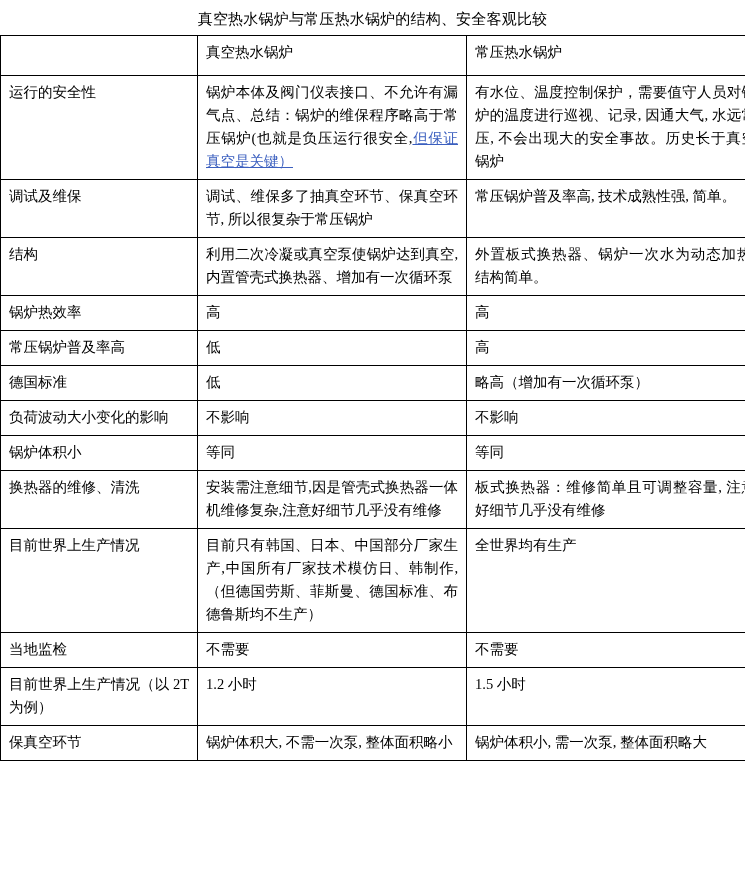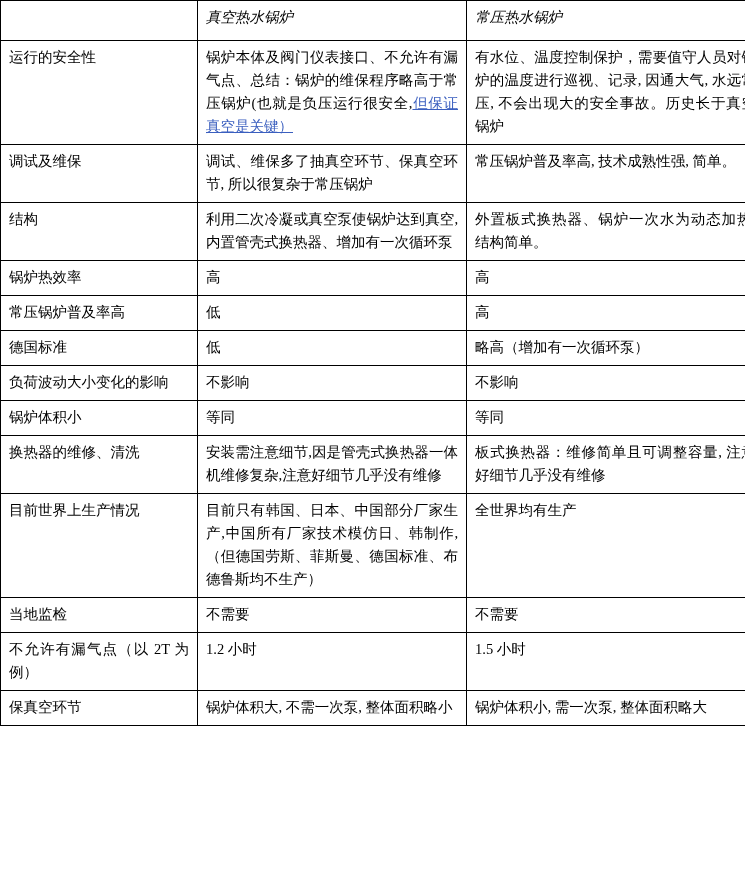--- a/index.html
+++ b/index.html
@@ -47,36 +47,36 @@
     width: 180px;
   }
   td.col-a {
     width: 252px;
   }
   td.col-b {
     width: 281px;
   }
   .header-row td {
     height: 28px;
-    font-style: italic;
   }
   .spread {
     text-align: justify;
     text-justify: inter-ideograph;
   }
   .link-text {
     color: #3b5fbf;
     text-decoration: underline;
   }
 </style>
 </head>
 <body>
 
 <div class="page">
 
+  <div class="doc-title">真空热水锅炉与常压热水锅炉的结构、安全客观比较</div>
 
   <table class="compare">
     <tbody>
       <tr class="header-row">
         <td class="col-label"></td>
         <td class="col-a">真空热水锅炉</td>
         <td class="col-b">常压热水锅炉</td>
       </tr>
 
       <tr>
@@ -139,21 +139,21 @@
         <td class="col-b spread">全世界均有生产</td>
       </tr>
 
       <tr>
         <td class="col-label spread">当地监检</td>
         <td class="col-a spread">不需要</td>
         <td class="col-b spread">不需要</td>
       </tr>
 
       <tr>
-        <td class="col-label spread">不允许有漏气点（以 2T 为例）</td>
+        <td class="col-label spread">目前世界上生产情况（以 2T 为例）</td>
         <td class="col-a spread">1.2 小时</td>
         <td class="col-b spread">1.5 小时</td>
       </tr>
 
       <tr>
         <td class="col-label spread">保真空环节</td>
         <td class="col-a spread">锅炉体积大, 不需一次泵, 整体面积略小</td>
         <td class="col-b spread">锅炉体积小, 需一次泵, 整体面积略大</td>
       </tr>
     </tbody>

